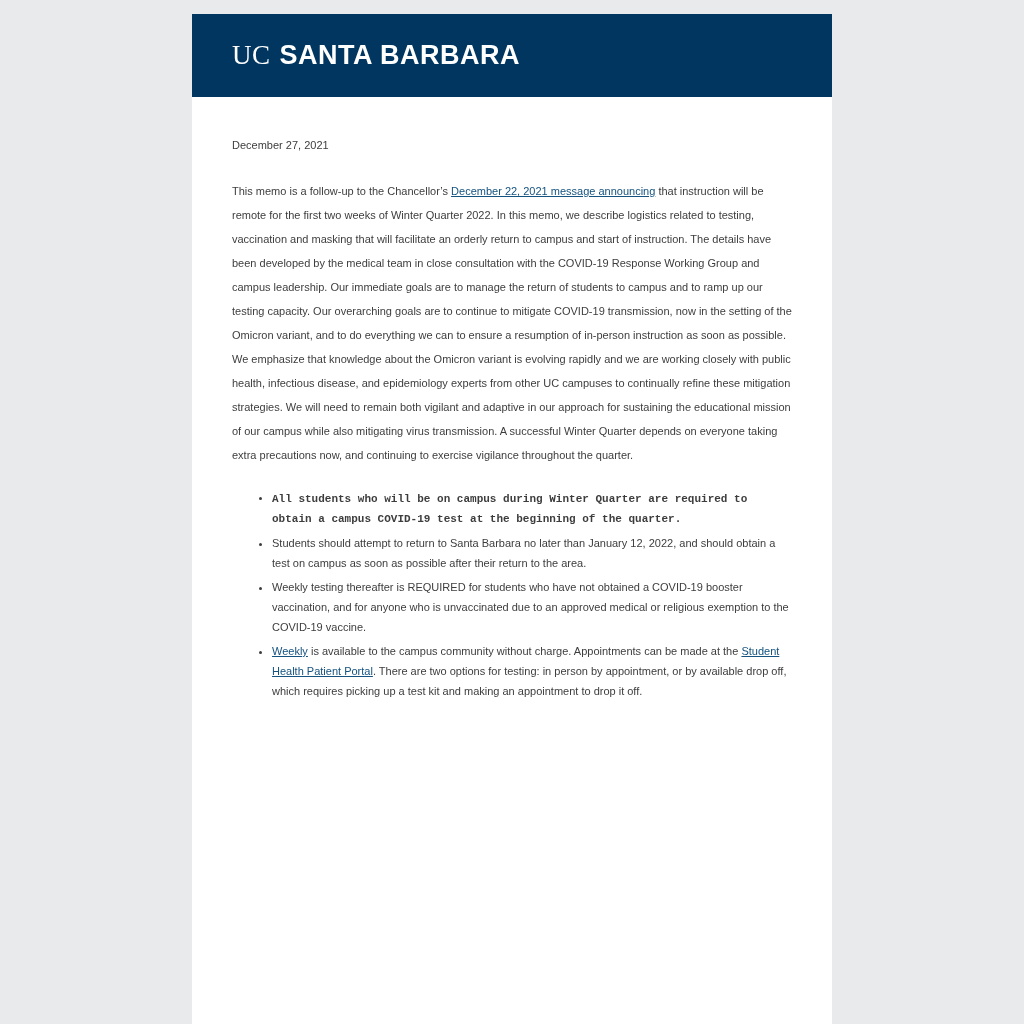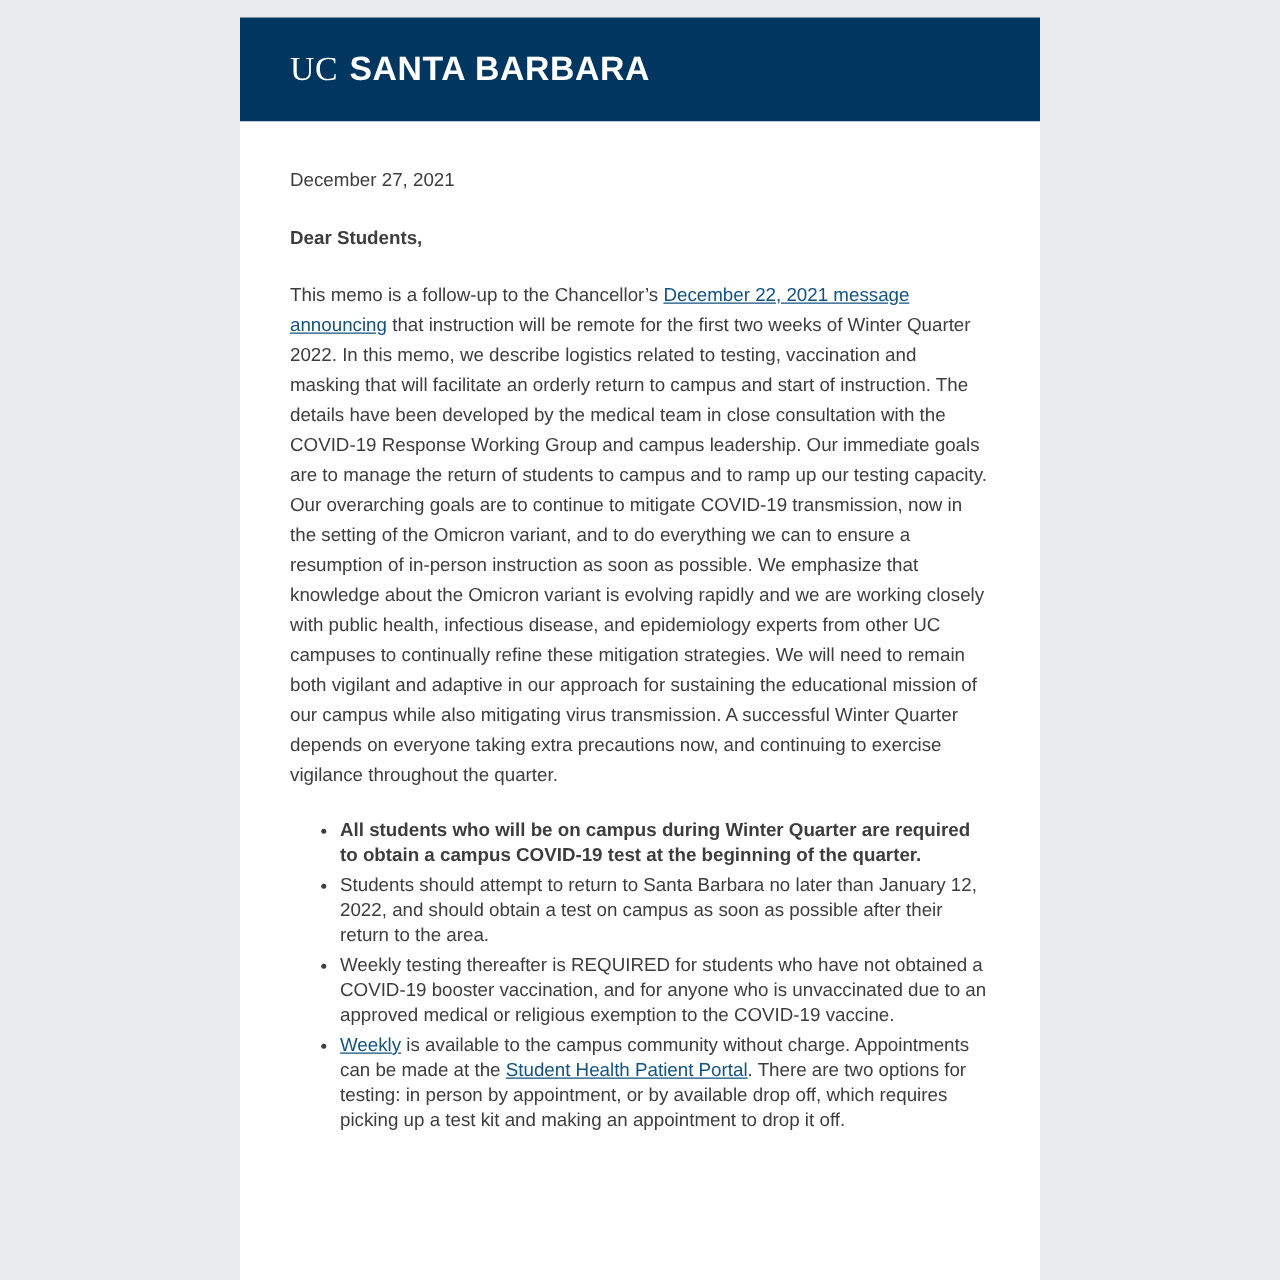--- a/index.html
+++ b/index.html
@@ -33,50 +33,49 @@
     font-weight: 400;
     margin-right: 9px;
   }
   .logo-name {
     font-family: "Liberation Sans", sans-serif;
     font-weight: 700;
   }
   .content {
     padding: 36px 40px 40px;
     color: var(--text, #3d3d3d);
-    font-size: 15px;
+    font-size: 11px;
     line-height: 24px;
   }
   p { margin: 0 0 22px; }
   .salutation { font-weight: 700; }
   .section-heading { font-weight: 700; margin: 26px 0 14px; }
   ul.bullets {
     margin: 0;
     padding: 0 0 0 40px;
     line-height: 20px;
   }
   ul.bullets li { margin-bottom: 4px; }
-  .bold, li.bold { font-weight: 700; }
+  .bold, li.bold { font-weight: 700; font-family: Liberation Mono, monospace; }
   a.link {
     color: var(--link, #14527f);
     text-decoration: underline;
   }
 </style>
 </head>
 <body>
 
 <div class="container">
   <div class="header">
     <div class="logo">
       <span class="logo-uc">UC</span><span class="logo-name">SANTA BARBARA</span>
     </div>
   </div>
   <div class="content">
     <p class="date">December 27, 2021</p>
-    <p class="salutation">Dear Students,</p>
     <p class="para"><span>This memo is a follow-up to the Chancellor’s </span><a href="#" class="link">December 22, 2021 message announcing</a><span> that instruction will be remote for the first two weeks of Winter Quarter 2022. In this memo, we describe logistics related to testing, vaccination and masking that will facilitate an orderly return to campus and start of instruction. The details have been developed by the medical team in close consultation with the COVID-19 Response Working Group and campus leadership. Our immediate goals are to manage the return of students to campus and to ramp up our testing capacity. Our overarching goals are to continue to mitigate COVID-19 transmission, now in the setting of the Omicron variant, and to do everything we can to ensure a resumption of in-person instruction as soon as possible. We emphasize that knowledge about the Omicron variant is evolving rapidly and we are working closely with public health, infectious disease, and epidemiology experts from other UC campuses to continually refine these mitigation strategies. We will need to remain both vigilant and adaptive in our approach for sustaining the educational mission of our campus while also mitigating virus transmission. A successful Winter Quarter depends on everyone taking extra precautions now, and continuing to exercise vigilance throughout the quarter.</span></p>
     <ul class="bullets">
         <li class="bold"><span>All students who will be on campus during Winter Quarter are required to obtain a campus COVID-19 test at the beginning of the quarter.</span></li>
         <li><span>Students should attempt to return to Santa Barbara no later than January 12, 2022, and should obtain a test on campus as soon as possible after their return to the area.</span></li>
         <li><span>Weekly testing thereafter is REQUIRED for students who have not obtained a COVID-19 booster vaccination, and for anyone who is unvaccinated due to an approved medical or religious exemption to the COVID-19 vaccine.</span></li>
         <li><a href="#" class="link">Weekly</a><span> is available to the campus community without charge. Appointments can be made at the </span><a href="#" class="link">Student Health Patient Portal</a><span>. There are two options for testing: in person by appointment, or by available drop off, which requires picking up a test kit and making an appointment to drop it off.</span></li>
       </ul>
   </div>
 </div>
 

